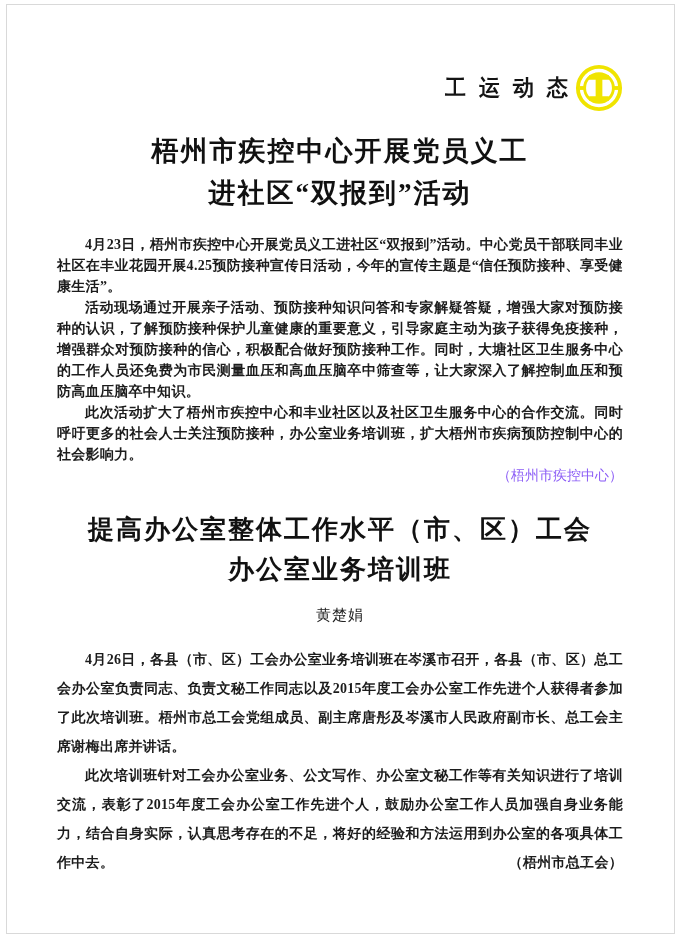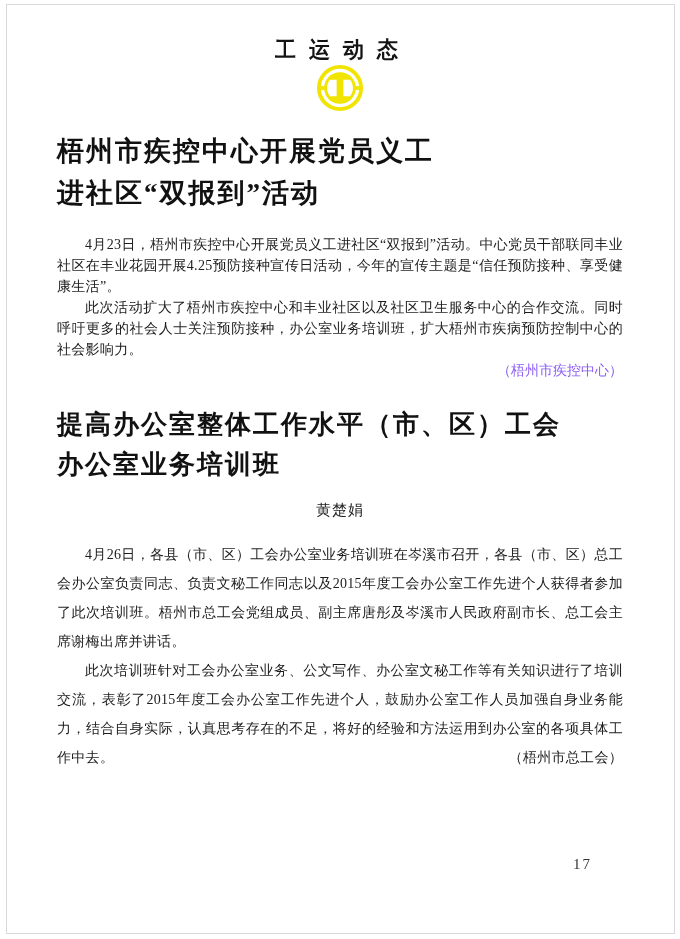--- a/index.html
+++ b/index.html
@@ -25,38 +25,38 @@
     right: 57px;
     top: 0;
   }
   
   .header {
     display: flex;
     justify-content: flex-end;
     align-items: center;
     margin-top: 64px;
     height: 48px;
-    flex-direction: column;
   }
   .section-title {
     font-weight: bold;
     font-size: 21px;
     letter-spacing: 13px;
     margin-right: -6px;
     color: #141414;
     transform: scaleY(1.05);
   }
   .logo { display: inline-block; width: 48px; height: 48px; }
   
   .article-title {
+    text-align: center;
     font-weight: bold;
     font-size: 27px;
     line-height: 42px;
     letter-spacing: 2px;
-    margin: 0;
+    margin: 16px;
     color: #111;
   }
   .title-1 { margin-top: 18px; }
   .title-2 { margin-top: 24px; font-size: 26px; line-height: 40px; }
   .author {
     text-align: center;
     font-size: 15px;
     margin-top: 16px;
     letter-spacing: 1px;
     color: #222;
@@ -64,20 +64,21 @@
   .body-block { margin-top: 20px; }
   .body-par {
     margin: 0;
     font-size: 14px;
     line-height: 21px;
     text-align: justify;
     text-justify: inter-character;
     text-indent: 2em;
     letter-spacing: 0.3px;
     color: #1c1c1c;
+    font-weight: bold;
   }
   .block-2 .body-par { line-height: 29px; }
   .attribution {
     text-align: right;
     font-size: 14px;
     line-height: 21px;
     color: #8b5cf6;
   }
   .attribution-inline {
     float: right;
@@ -119,20 +120,21 @@
       </span>
     </div>
 
     <section>
       <h1 class="article-title title-1">
         <div>梧州市疾控中心开展党员义工</div>
         <div>进社区“双报到”活动</div>
       </h1>
       <div class="body-block block-1">
         <p class="body-par">4月23日，梧州市疾控中心开展党员义工进社区“双报到”活动。中心党员干部联同丰业社区在丰业花园开展4.25预防接种宣传日活动，今年的宣传主题是“信任预防接种、享受健康生活”。</p>
+        <p class="body-par">活动现场通过开展亲子活动、预防接种知识问答和专家解疑答疑，增强大家对预防接种的认识，了解预防接种保护儿童健康的重要意义，引导家庭主动为孩子获得免疫接种，增强群众对预防接种的信心，积极配合做好预防接种工作。同时，大塘社区卫生服务中心的工作人员还免费为市民测量血压和高血压脑卒中筛查等，让大家深入了解控制血压和预防高血压脑卒中知识。</p>
         <p class="body-par">此次活动扩大了梧州市疾控中心和丰业社区以及社区卫生服务中心的合作交流。同时呼吁更多的社会人士关注预防接种，办公室业务培训班，扩大梧州市疾病预防控制中心的社会影响力。</p>
         <div class="attribution">（梧州市疾控中心）</div>
       </div>
     </section>
 
     <section>
       <h1 class="article-title title-2">
         <div>提高办公室整体工作水平（市、区）工会</div>
         <div>办公室业务培训班</div>
       </h1>

